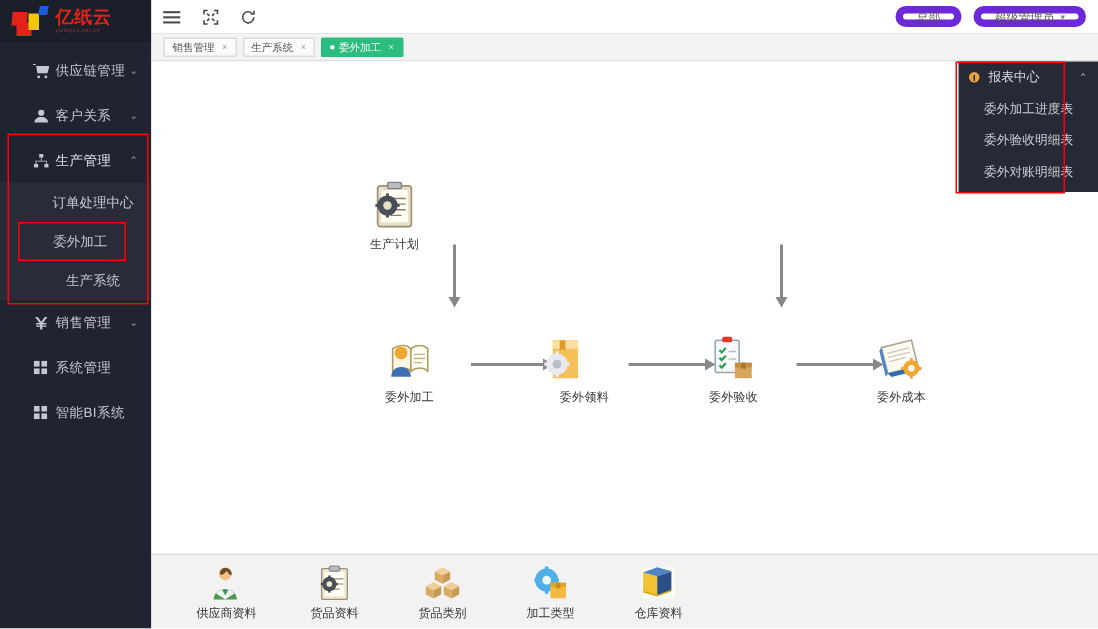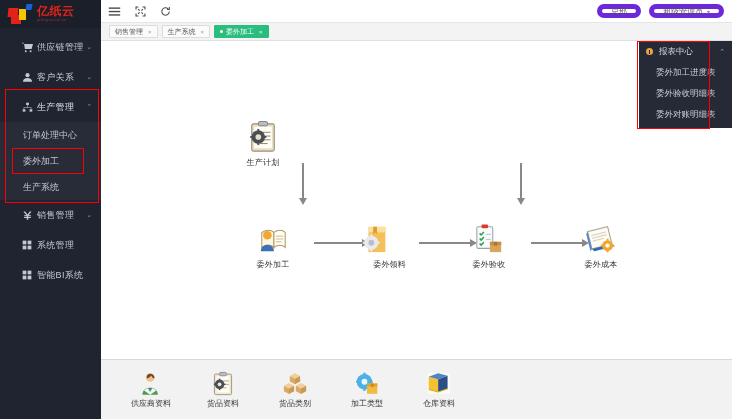--- a/index.html
+++ b/index.html
@@ -77,20 +77,21 @@
   .menu-item.expanded { color: #dfe3ea; }
   .submenu { background: #272c38; }
   .sub-item {
     height: 26px;
     display: flex; align-items: center;
     padding-left: 23px;
     font-size: 9px;
     color: #c3c8d2;
     cursor: pointer;
     position: relative;
+    justify-content: center;
   }
   .sub-item.boxed {
     outline: 1.5px solid #ff0000;
     outline-offset: -1px;
     width: 72px;
     margin-left: 12px;
     padding-left: 11px;
   }
 
   
@@ -218,21 +219,21 @@
   .arrow-v .shaft { width: 1.6px; background: #888; flex: 1; }
   .arrow-v .head {
     width: 0; height: 0;
     border-top: 7px solid #888;
     border-left: 4px solid transparent;
     border-right: 4px solid transparent;
   }
 
   
   .bottombar {
-    height: 60px;
+    height: 50px;
     background: #f2f2f2;
     border-top: 1px solid #d8d8d8;
     display: flex;
     align-items: center;
     padding-left: 26px;
     gap: 24px;
   }
   .bnode { width: 48px; text-align: center; cursor: pointer; }
   .bnode .bico {
     height: 25px; display: flex; align-items: flex-end; justify-content: center;

